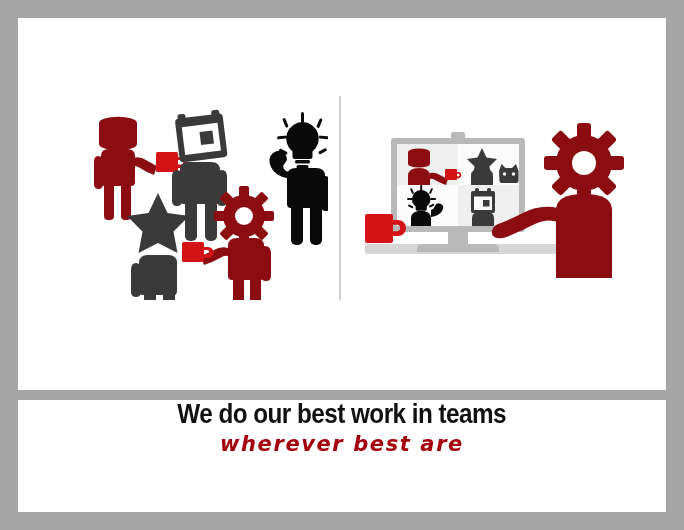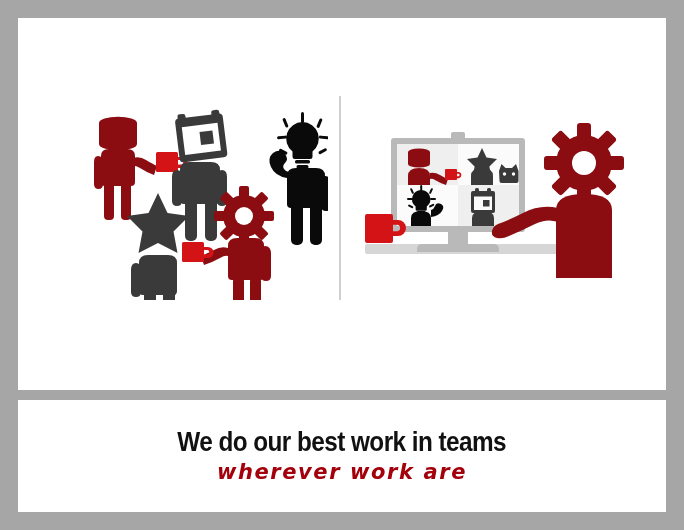--- a/index.html
+++ b/index.html
@@ -38,21 +38,21 @@
     position: absolute;
     left: 18px;
     top: 400px;
     width: 648px;
     height: 112px;
     background: #ffffff;
     box-sizing: border-box;
     display: flex;
     flex-direction: column;
     align-items: center;
-    justify-content: center;
+    justify-content: flex-start;
   }
 
   #headline {
     font-family: "Liberation Sans", sans-serif;
     font-weight: bold;
     font-size: 27px;
     color: #111111;
     letter-spacing: -0.6px;
     transform: scaleX(0.90);
     transform-origin: center;
@@ -326,16 +326,16 @@
           <path d="M205 92 q0 -16 28 -16 q28 0 28 16 v68 h-56 z"></path>
 
           <path d="M207 90 q-18 -4 -35 5 q-16 8 -25 11 q-5 2 -6 7 q-1 6 5 7 q6 1 12 -2 q14 -6 26 -12 q12 -6 23 -2 z"></path>
         </g>
       </g>
     </svg>
   </div>
 
   <div id="caption-panel">
     <div id="headline">We do our best work in teams</div>
-    <div id="subhead">wherever work are</div>
+    <div id="subhead">wherever best are</div>
   </div>
 
 </div>
 
 </body></html>

